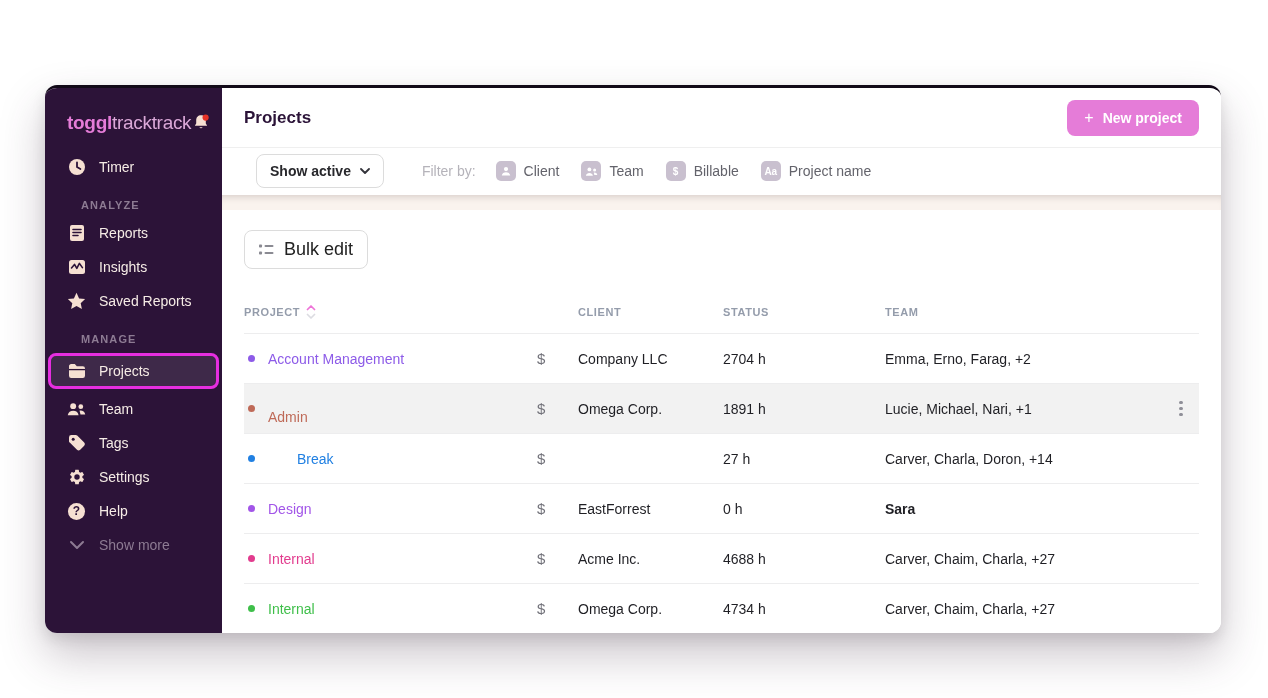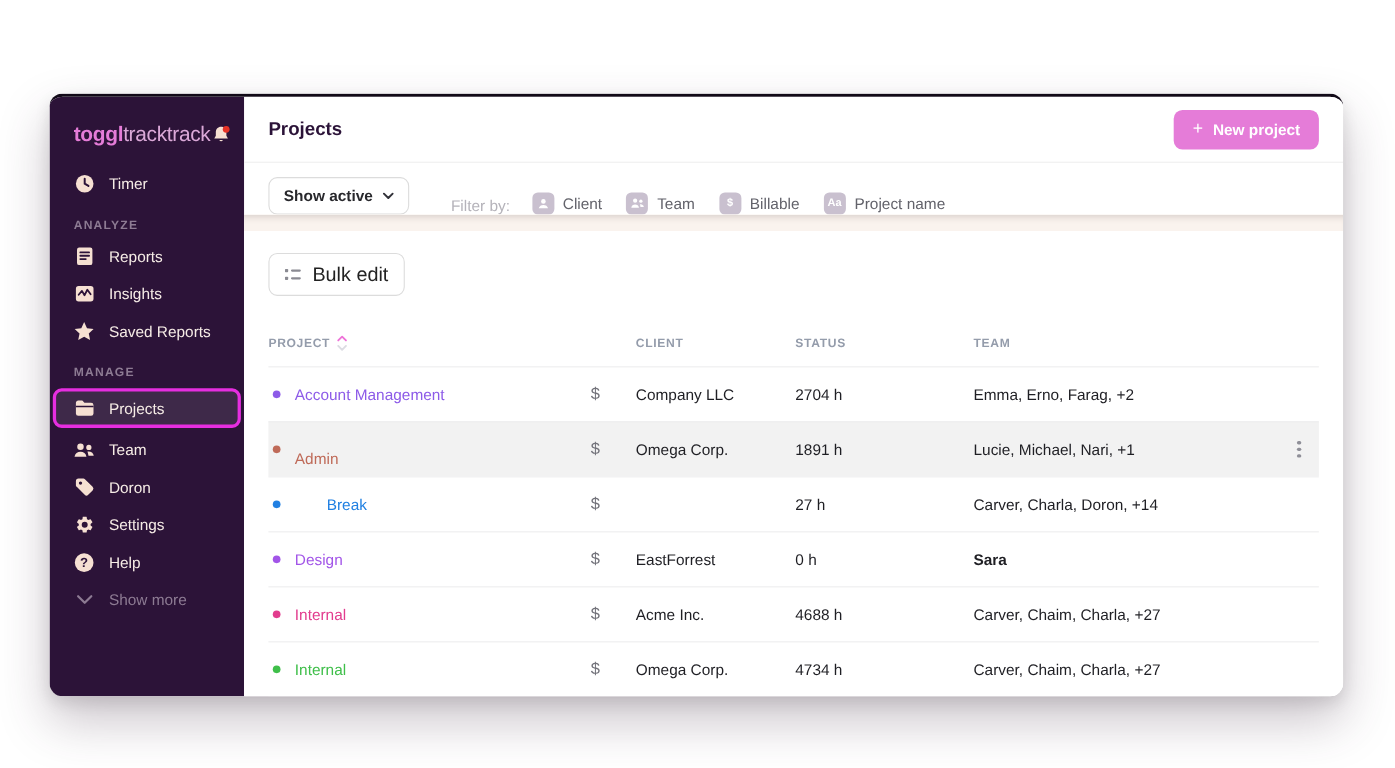--- a/index.html
+++ b/index.html
@@ -16,36 +16,36 @@
   
   .sidebar { width:177px; flex-shrink:0; background:#2c1338; color:#f6ece6; font-size:14px; }
   .logo-row { display:flex; align-items:center; padding:24px 18px 16px 22px; }
   .logo { font-size:19px; letter-spacing:-.3px; }
   .logo b { font-weight:800; color:#e57cd8; }
   .logo span { font-weight:400; color:#dba8d8; }
   .bell { margin-left:auto; position:relative; width:20px; height:20px; }
   .nav-item { display:flex; align-items:center; gap:13px; padding:8px 0 8px 22px; height:34px; cursor:pointer; }
   .nav-item .ic { width:19px; height:19px; display:flex; align-items:center; justify-content:center; flex-shrink:0; }
   .nav-item .lbl { color:#f6ece6; }
-  .section-label { color:#8d7b93; font-size:11px; font-weight:700; letter-spacing:1.1px; padding:15px 22px 5px; }
+  .section-label { color:#8d7b93; font-size:11px; font-weight:700; letter-spacing:1.1px; padding:15px 22px 5px;margin-left:14px; }
   .nav-active-wrap { margin:3px 3px; border:3px solid #e62ee0; border-radius:8px; background:#3e2949; }
   .nav-active-wrap .nav-item { padding-left:16px; height:30px; }
   .show-more .lbl { color:#8d7b93; }
   .help-badge { width:17px; height:17px; border-radius:50%; background:#f6e0d2; color:#2c1338; font-size:12px; font-weight:800; display:flex; align-items:center; justify-content:center; }
 
   
   .main { flex:1; display:flex; flex-direction:column; background:#fff; min-width:0; }
   .main-header { height:62px; display:flex; align-items:center; padding:0 22px; }
   .page-title { font-size:17px; font-weight:700; color:#2b1338; }
   .new-project-btn { margin-left:auto; background:#e57cd8; color:#fff; border:none; border-radius:8px;
     padding:10px 17px; font-size:14px; font-weight:700; display:flex; align-items:center; gap:9px; cursor:pointer;
     font-family:"Liberation Sans", sans-serif; }
   .new-project-btn .plus { font-size:16px; font-weight:400; line-height:1; }
 
-  .filter-bar { height:50px; border-top:1px solid #efefef; display:flex; align-items:flex-end; padding:0 22px; }
+  .filter-bar { height:50px; border-top:1px solid #efefef; display:flex; align-items:center; padding:0 34px; }
   .show-active-btn { display:flex; align-items:center; gap:9px; border:1px solid #dcdcdc; border-radius:8px;
     background:#fff; padding:8px 13px; font-size:14px; font-weight:700; color:#28282c; cursor:pointer;
     font-family:"Liberation Sans", sans-serif; }
   .filter-by { color:#b5b3ba; font-size:14px; margin-left:38px; margin-right:20px; }
   .chips { display:flex; align-items:center; gap:22px; }
   .chip { display:flex; align-items:center; gap:8px; cursor:pointer; }
   .chip-badge { width:20px; height:20px; border-radius:5px; background:#c9c0cf; color:#fff;
     display:flex; align-items:center; justify-content:center; font-size:10px; font-weight:700; }
   .chip .lbl { color:#63636b; font-size:14px; }
 
@@ -152,21 +152,21 @@
       </span>
       <span class="lbl">Team</span>
     </div>
     <div class="nav-item">
       <span class="ic">
         <svg width="18" height="18" viewBox="0 0 18 18">
             <path fill="#f6e0d2" d="M1 3.4A2.4 2.4 0 0 1 3.4 1h4.4a2 2 0 0 1 1.4.6l7 7a2.3 2.3 0 0 1 0 3.2l-4 4a2.3 2.3 0 0 1-3.2 0l-7-7A2 2 0 0 1 1 7.4z"></path>
             <circle cx="5.2" cy="5.2" r="1.5" fill="#2c1338"></circle>
           </svg>
       </span>
-      <span class="lbl">Doron</span>
+      <span class="lbl">Tags</span>
     </div>
     <div class="nav-item">
       <span class="ic">
         <svg width="18" height="18" viewBox="0 0 24 24">
             <path fill="#f6e0d2" d="M19.14 12.94c.04-.3.06-.61.06-.94 0-.32-.02-.64-.07-.94l2.03-1.58a.49.49 0 0 0 .12-.61l-1.92-3.32a.49.49 0 0 0-.59-.22l-2.39.96c-.5-.38-1.03-.7-1.62-.94l-.36-2.54a.48.48 0 0 0-.48-.41h-3.84c-.24 0-.43.17-.47.41l-.36 2.54c-.59.24-1.13.57-1.62.94l-2.39-.96a.49.49 0 0 0-.59.22L2.74 8.87c-.12.21-.08.47.12.61l2.03 1.58c-.05.3-.09.63-.09.94s.02.64.07.94l-2.03 1.58a.49.49 0 0 0-.12.61l1.92 3.32c.12.22.37.29.59.22l2.39-.96c.5.38 1.03.7 1.62.94l.36 2.54c.05.24.24.41.48.41h3.84c.24 0 .44-.17.47-.41l.36-2.54c.59-.24 1.13-.56 1.62-.94l2.39.96c.22.08.47 0 .59-.22l1.92-3.32a.49.49 0 0 0-.12-.61l-2.01-1.58zM12 15.6A3.6 3.6 0 1 1 12 8.4a3.6 3.6 0 0 1 0 7.2z"></path>
           </svg>
       </span>
       <span class="lbl">Settings</span>
     </div>
     <div class="nav-item">

